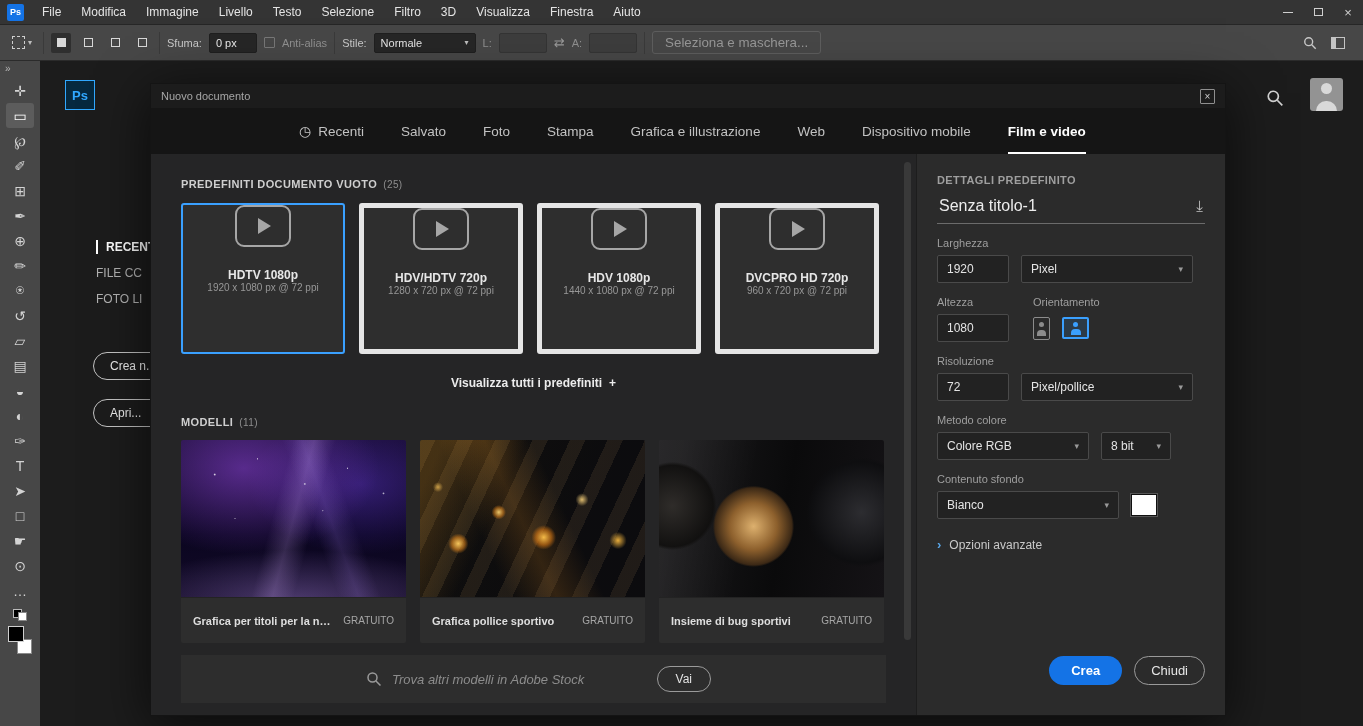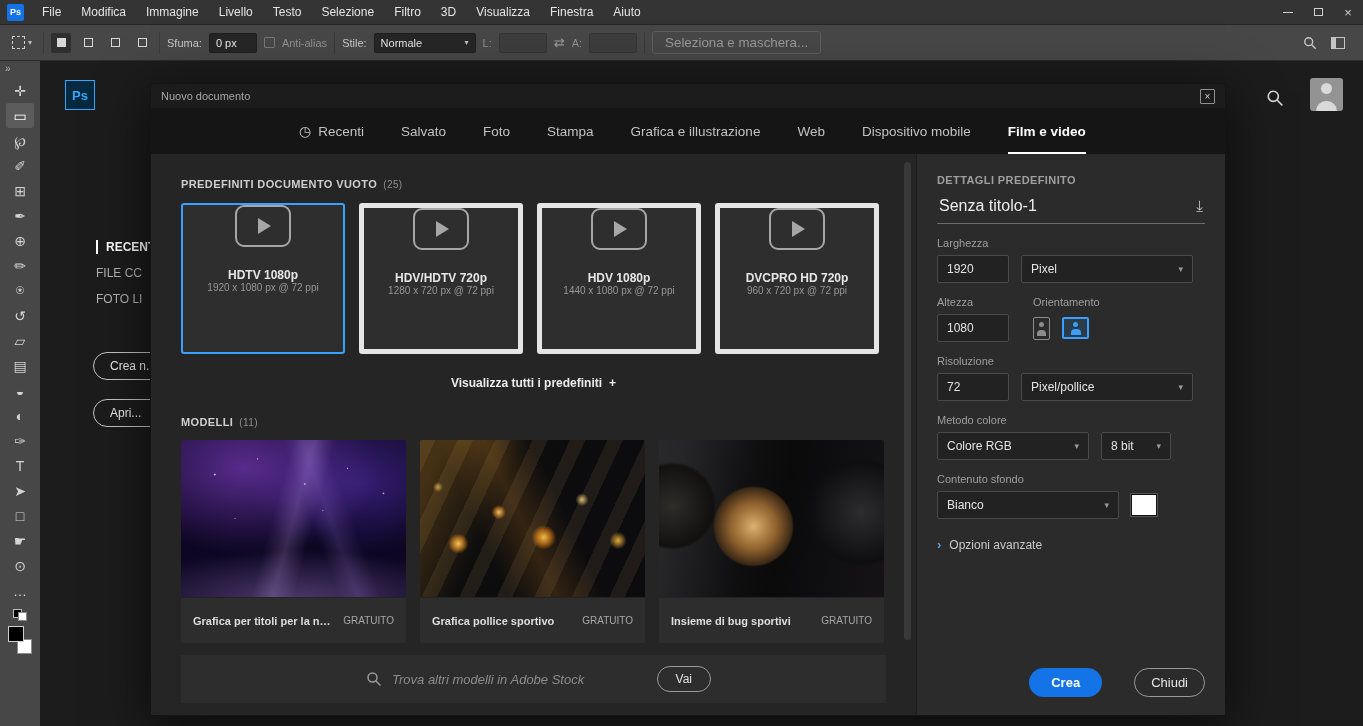--- a/index.html
+++ b/index.html
@@ -152,21 +152,21 @@
   .ori-p{width:17px;height:23px;border:1px solid #8c8c8c;border-radius:2px;position:relative}
   .ori-p::before{content:"";position:absolute;left:50%;top:4px;width:5px;height:5px;margin-left:-2.5px;border-radius:50%;background:#8c8c8c}
   .ori-p::after{content:"";position:absolute;left:50%;bottom:3px;width:9px;height:6px;margin-left:-4.5px;border-radius:4px 4px 0 0;background:#8c8c8c}
   .ori-l{width:27px;height:22px;border:2px solid #3aa0ff;border-radius:2px;background:rgba(58,160,255,.14);position:relative}
   .ori-l::before{content:"";position:absolute;left:50%;top:3px;width:5px;height:5px;margin-left:-2.5px;border-radius:50%;background:#3aa0ff}
   .ori-l::after{content:"";position:absolute;left:50%;bottom:2px;width:10px;height:6px;margin-left:-5px;border-radius:4px 4px 0 0;background:#3aa0ff}
   .chk{width:15px;height:15px;border:1px solid #8c8c8c;border-radius:2px;margin-top:6px}
   .swatch{width:26px;height:22px;background:#fff;border:1px solid #101010;outline:1px solid #555}
   .adv{margin-top:18px;display:flex;align-items:center;gap:8px;font-size:12px;color:#c9c9c9}
   .adv-chev{color:#5aa7e8;font-size:13px;font-weight:bold}
-  .rp-buttons{position:absolute;right:20px;bottom:18px;display:flex;gap:32px}
+  .rp-buttons{position:absolute;right:20px;bottom:30px;display:flex;gap:12px}
   .btn-create{background:#1473e6;color:#fff;font-weight:bold;font-size:13px;border-radius:16px;padding:7px 22px}
   .btn-close{border:1px solid #9a9a9a;color:#e6e6e6;font-size:13px;border-radius:16px;padding:6px 16px}
 
   svg{display:block}
 </style>
 </head>
 <body>
 
 <div class="menubar">
   <div class="ps-badge">Ps</div>

